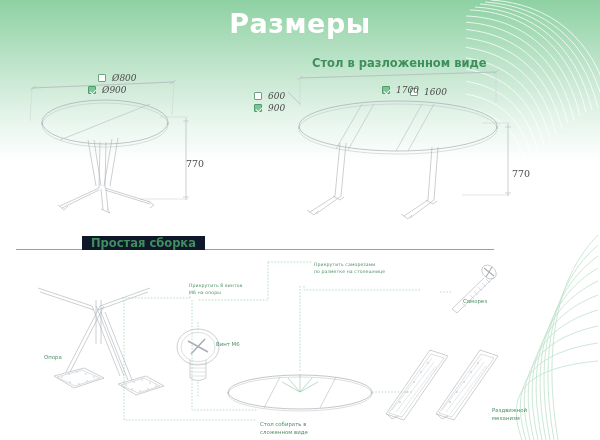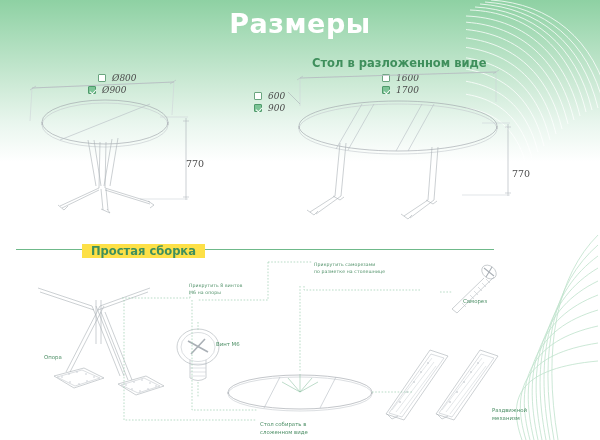--- a/index.html
+++ b/index.html
@@ -39,37 +39,37 @@
   }
   .cb.checked{background:#7cc496;border-color:#4e9a6a;}
   .cb.checked:after{
     content:"";position:absolute;left:1.5px;top:0.5px;width:3px;height:5px;
     border:solid #ffffff;border-width:0 1.3px 1.3px 0;transform:rotate(42deg);
   }
   .opt-label{font-size:9px;font-style:italic;color:#4a4a4a;font-family:"DejaVu Serif",serif;}
 
   #opt-800{left:98px;top:73px;}
   #opt-900{left:88px;top:85px;}
-  #opt-1600{left:382px;top:73px;}
+  #opt-1600{left:382px;top:87px;padding-left:28px;}
   #opt-1700{left:382px;top:85px;}
   #opt-w800{left:254px;top:91px;}
   #opt-w900{left:254px;top:103px;}
 
   
   .dim{
     position:absolute;font-size:9.5px;color:#4a4a4a;
     font-family:"DejaVu Serif",serif;white-space:nowrap;
   }
   #dim-770-left{left:186px;top:158px;}
   #dim-770-right{left:512px;top:168px;}
 
   
   .divider{position:absolute;left:16px;top:249px;width:478px;height:1px;background:#6fb98a;}
   .assembly-title{
-    position:absolute;left:82px;top:244px;background:#fde047;padding:0 9px;
+    position:absolute;left:82px;top:236px;background:#0f172a;padding:0 9px;
     color:#3f8f5c;font-size:11.5px;font-weight:bold;font-family:"DejaVu Sans",sans-serif;
     white-space:nowrap;
   }
 
   
   .anno{
     position:absolute;color:#4d8f66;font-size:4.6px;line-height:1.45;
     font-family:"DejaVu Sans",sans-serif;white-space:pre-line;letter-spacing:.1px;
   }
   #anno-screws{left:189px;top:283px;}

